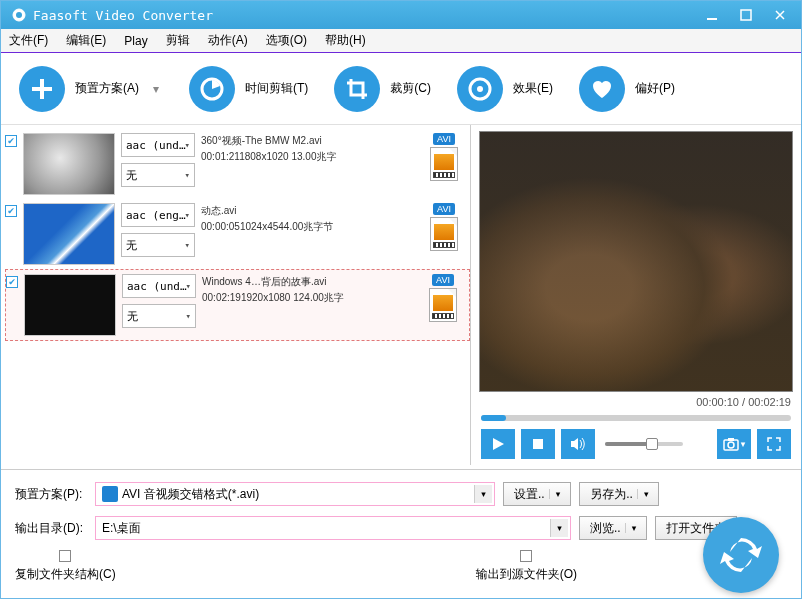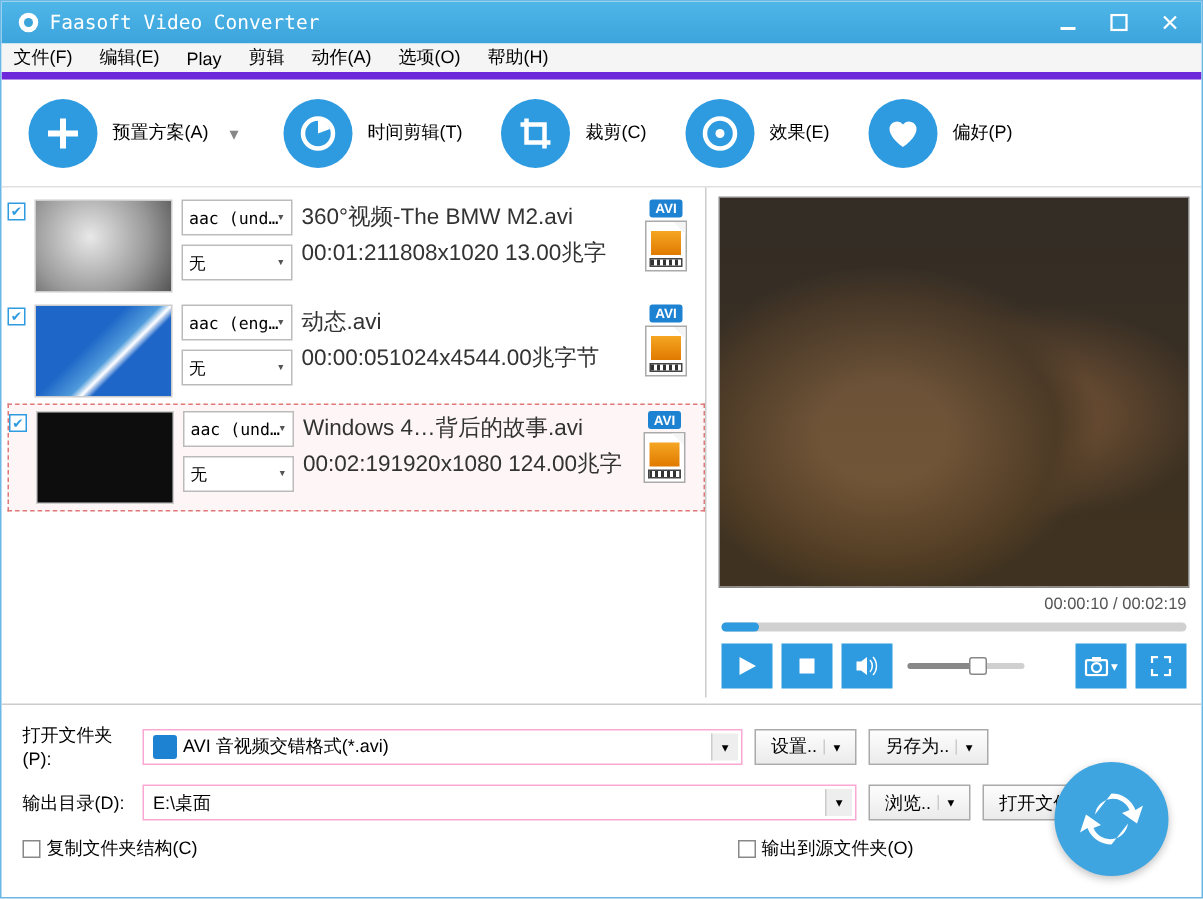--- a/index.html
+++ b/index.html
@@ -2,42 +2,42 @@
 <html><head>
 <meta charset="utf-8">
 <style>
 * { margin:0; padding:0; box-sizing:border-box; font-family:"Microsoft YaHei",SimSun,Arial,sans-serif; }
 body { width:802px; height:599px; background:#fff; border:1px solid #6bb8e6; font-size:12px; user-select:none; }
 .titlebar { height:28px; background:linear-gradient(#4fb6e8,#3ba4db); display:flex; align-items:center; padding:0 4px; color:#fff; }
 .app-logo { width:16px; height:16px; margin:0 6px; display:flex; align-items:center; justify-content:center; }
 .title-text { flex:1; font-size:13px; font-family:Consolas,monospace; }
 .winbtns { display:flex; gap:0; }
 .winbtn { width:34px; height:22px; display:flex; align-items:center; justify-content:center; color:#fff; cursor:pointer; }
-.menubar { height:24px; background:#f5f5f5; border-bottom:5px solid #6d28d9; display:flex; align-items:center; padding:0 8px; gap:18px; font-size:12px; }
+.menubar { height:24px; background:#f5f5f5; border-bottom:1px solid #6d28d9; display:flex; align-items:center; padding:0 8px; gap:18px; font-size:12px; }
 .menubar span { cursor:pointer; }
 .toolbar { height:72px; border-bottom:1px solid #e0e0e0; display:flex; align-items:center; padding:0 18px; gap:26px; }
 .tbtn { display:flex; align-items:center; gap:10px; cursor:pointer; }
 .tcircle { width:46px; height:46px; border-radius:50%; background:#2e9be0; display:flex; align-items:center; justify-content:center; color:#fff; }
 .tbtn-text { font-size:12px; }
 .chev { width:14px; text-align:center; color:#888; }
 .main { display:flex; height:340px; }
 .filelist { width:470px; border-right:1px solid #ccc; overflow:auto; padding:4px 0 4px 4px; }
 .file-item { display:flex; align-items:flex-start; padding:4px 6px 4px 0; gap:6px; }
 .file-item.sel { border:1px dashed #e07878; background:#fef6f6; }
 .chk { width:12px; height:12px; margin-top:2px; display:flex; align-items:center; justify-content:center; border:1px solid #2e9be0; background:#fff; cursor:pointer; font-size:9px; color:#2e9be0; flex-shrink:0; }
 .thumb { width:92px; height:62px; background:#555; border:1px solid #ccc; flex-shrink:0; }
 .thumb.a { background:radial-gradient(circle at 40% 40%,#e8e8e8,#999 60%,#555); }
 .thumb.b { background:linear-gradient(135deg,#1e66c7 40%,#4f9adb 55%,#fff 60%,#1e66c7 65%); }
 .thumb.c { background:#0d0d0d; }
 .selgrp { display:flex; flex-direction:column; gap:6px; width:74px; flex-shrink:0; }
 .selbox { height:24px; border:1px solid #bbb; background:#fff; display:flex; align-items:center; padding:0 4px; position:relative; font-family:Consolas,monospace; font-size:11px; cursor:pointer; }
 .selbox::after { content:"▾"; position:absolute; right:4px; color:#555; font-size:9px; }
-.fmeta { flex:1; font-size:15px; line-height:1.6; color:#333; font-family:SimSun,monospace; }
+.fmeta { flex:1; font-size:10px; line-height:1.6; color:#333; font-family:SimSun,monospace; }
 .fformat { width:40px; display:flex; flex-direction:column; align-items:center; cursor:pointer; flex-shrink:0; }
-.fbadge { background:#1e82d2; color:#fff; font-size:9px; font-weight:bold; padding:1px 4px; border-radius:2px; }
+.fbadge { background:#1e82d2; color:#fff; font-size:9px; font-weight:normal; padding:1px 4px; border-radius:2px; }
 .fileicon { width:28px; height:34px; border:1px solid #aaa; background:#fff; position:relative; margin-top:2px; display:flex; flex-direction:column; }
 .fileicon::before { content:""; position:absolute; top:0; right:0; border-top:8px solid #f5f5f5; border-left:8px solid transparent; }
 .fileicon .inner { margin:6px 3px 2px; flex:1; background:linear-gradient(#f5a623,#e07a00); }
 .fileicon .strip { height:6px; background:repeating-linear-gradient(90deg,#333 0 2px,#fff 2px 4px); border:1px solid #444; margin:0 2px 2px; }
 .preview { flex:1; display:flex; flex-direction:column; padding:6px 8px 0 8px; }
 .video { flex:1; background:
   repeating-conic-gradient(#d8d8d8 0 25%,#f4f4f4 0 50%) 0 0/20px 20px; border:1px solid #888; position:relative; overflow:hidden; }
 .video-img { position:absolute; inset:0; background:linear-gradient(to bottom,rgba(40,40,40,0.6),rgba(60,50,30,0.5)),radial-gradient(ellipse at 35% 60%,#b58050 15%,#6b4a2a 40%,transparent 50%),radial-gradient(ellipse at 70% 55%,#a06a40 12%,transparent 35%),#443322; }
 .time-row { text-align:right; font-size:11px; padding:4px 2px; color:#555; font-family:Consolas,monospace; }
 .slider { height:6px; background:#d0d0d0; border-radius:3px; position:relative; margin:2px 2px 8px; }
@@ -50,21 +50,21 @@
 .pspacer { flex:1; }
 .sep { height:1px; background:#ccc; margin:4px 0; }
 .bottom { padding:8px 14px; position:relative; }
 .brow { display:flex; align-items:center; gap:8px; margin-bottom:10px; font-size:12px; }
 .blabel { width:72px; }
 .binput { border:1px solid #f9a8d4; height:24px; display:flex; align-items:center; padding:0 6px; font-size:12px; background:#fff; cursor:pointer; position:relative; font-family:SimSun,monospace; }
 .binput .dd { position:absolute; right:2px; top:2px; bottom:2px; width:18px; display:flex; align-items:center; justify-content:center; background:#eee; border-left:1px solid #ccc; font-size:9px; }
 .binput.icon::before { content:""; width:16px; height:16px; background:#1e82d2; margin-right:4px; border-radius:2px; }
 .bbtn { height:24px; border:1px solid #aaa; background:linear-gradient(#fdfdfd,#ebebeb); padding:0 10px; display:flex; align-items:center; font-size:12px; cursor:pointer; position:relative; }
 .bbtn .dd { margin-left:4px; font-size:9px; border-left:1px solid #ccc; padding-left:6px; }
-.checkline { display:inline-flex; align-items:center; gap:4px; cursor:pointer; }
+.checkline { display:inline-flex; align-items:center; gap:4px; cursor:pointer;flex-direction:column; }
 .check-sq { width:12px; height:12px; border:1px solid #888; }
 .bigconvert { width:76px; height:76px; border-radius:50%; background:#3fa5e0; position:absolute; right:22px; bottom:8px; display:flex; align-items:center; justify-content:center; cursor:pointer; box-shadow:0 2px 6px rgba(0,0,0,0.25); }
 </style>
 </head>
 <body>
 
 <div class="titlebar">
   <div class="app-logo">
     <svg width="16" height="16" viewBox="0 0 16 16">
         <circle cx="8" cy="8" r="6" fill="#fff" stroke="#fff"></circle>
@@ -258,21 +258,21 @@
           </svg>
         </div>
     </div>
   </div>
 </div>
 
 <div class="sep"></div>
 
 <div class="bottom">
   <div class="brow">
-    <div class="blabel">打开文件夹(P):</div>
+    <div class="blabel">预置方案(P):</div>
     <div class="binput icon" style="width:400px">
         <span>AVI 音视频交错格式(*.avi)</span>
         <div class="dd">▾</div>
       </div>
     <div class="bbtn">
         <span>设置..</span>
         <span class="dd">▾</span>
       </div>
     <div class="bbtn">
         <span>另存为..</span>

